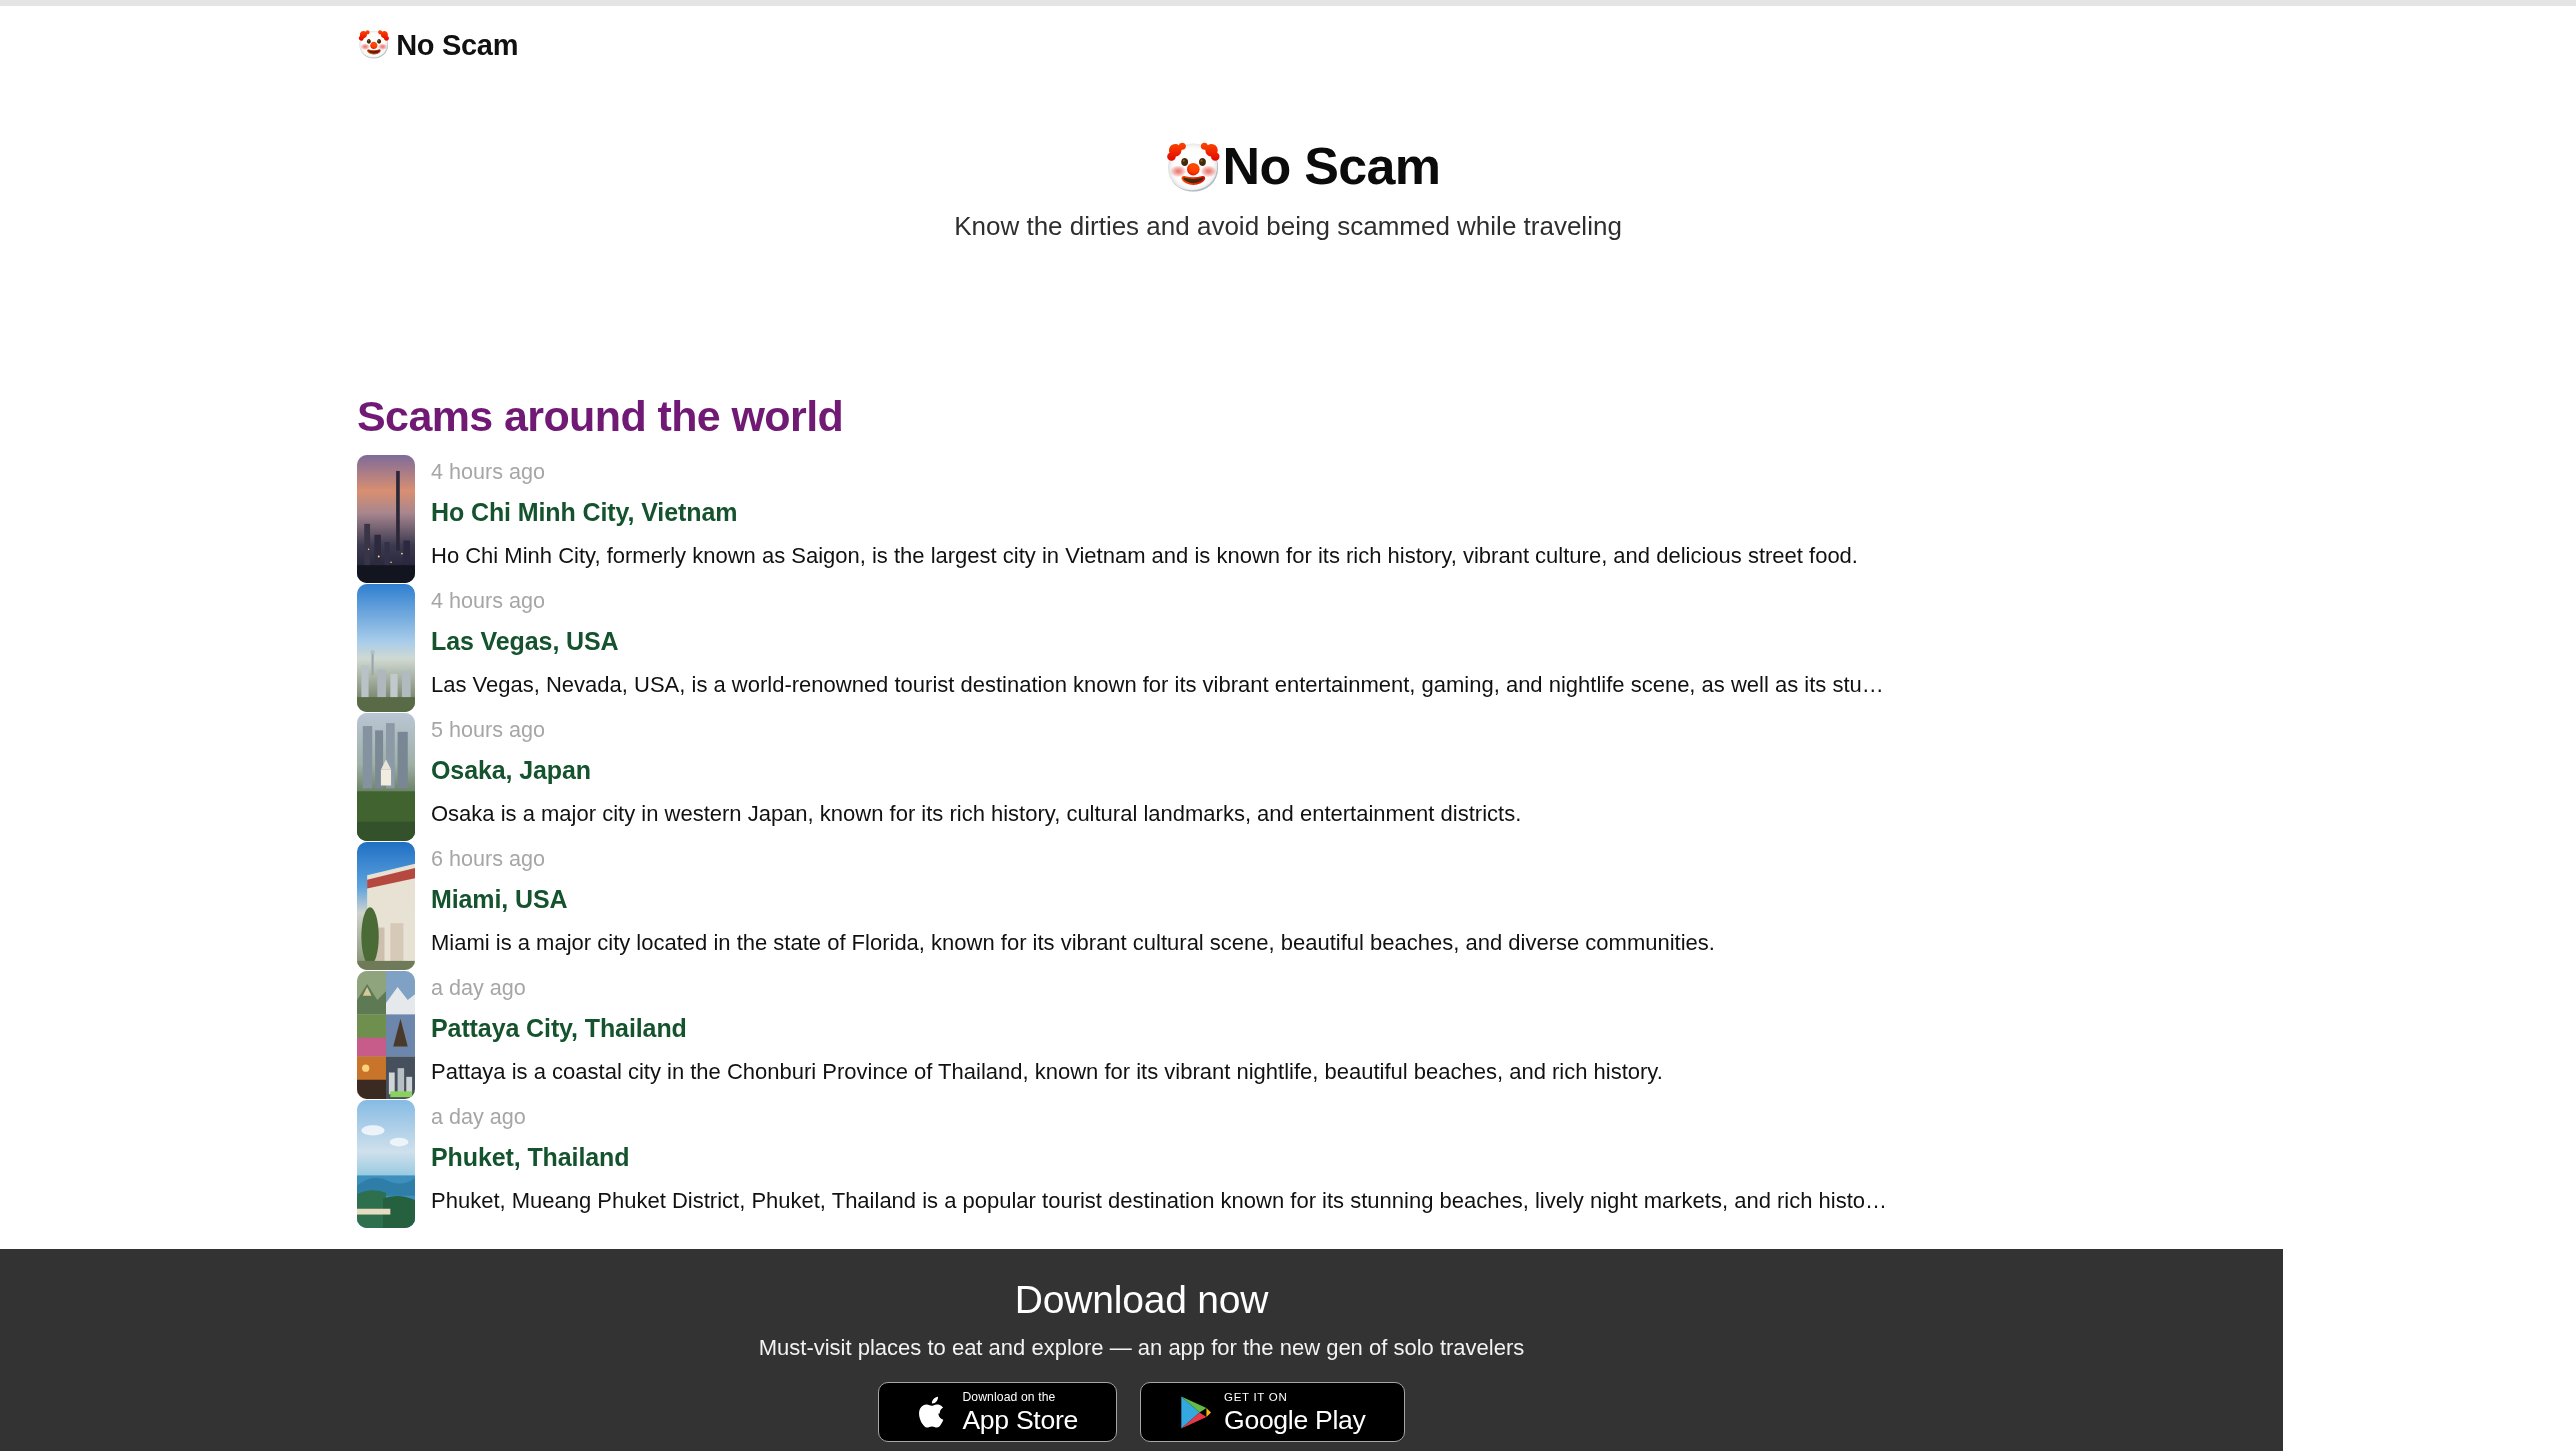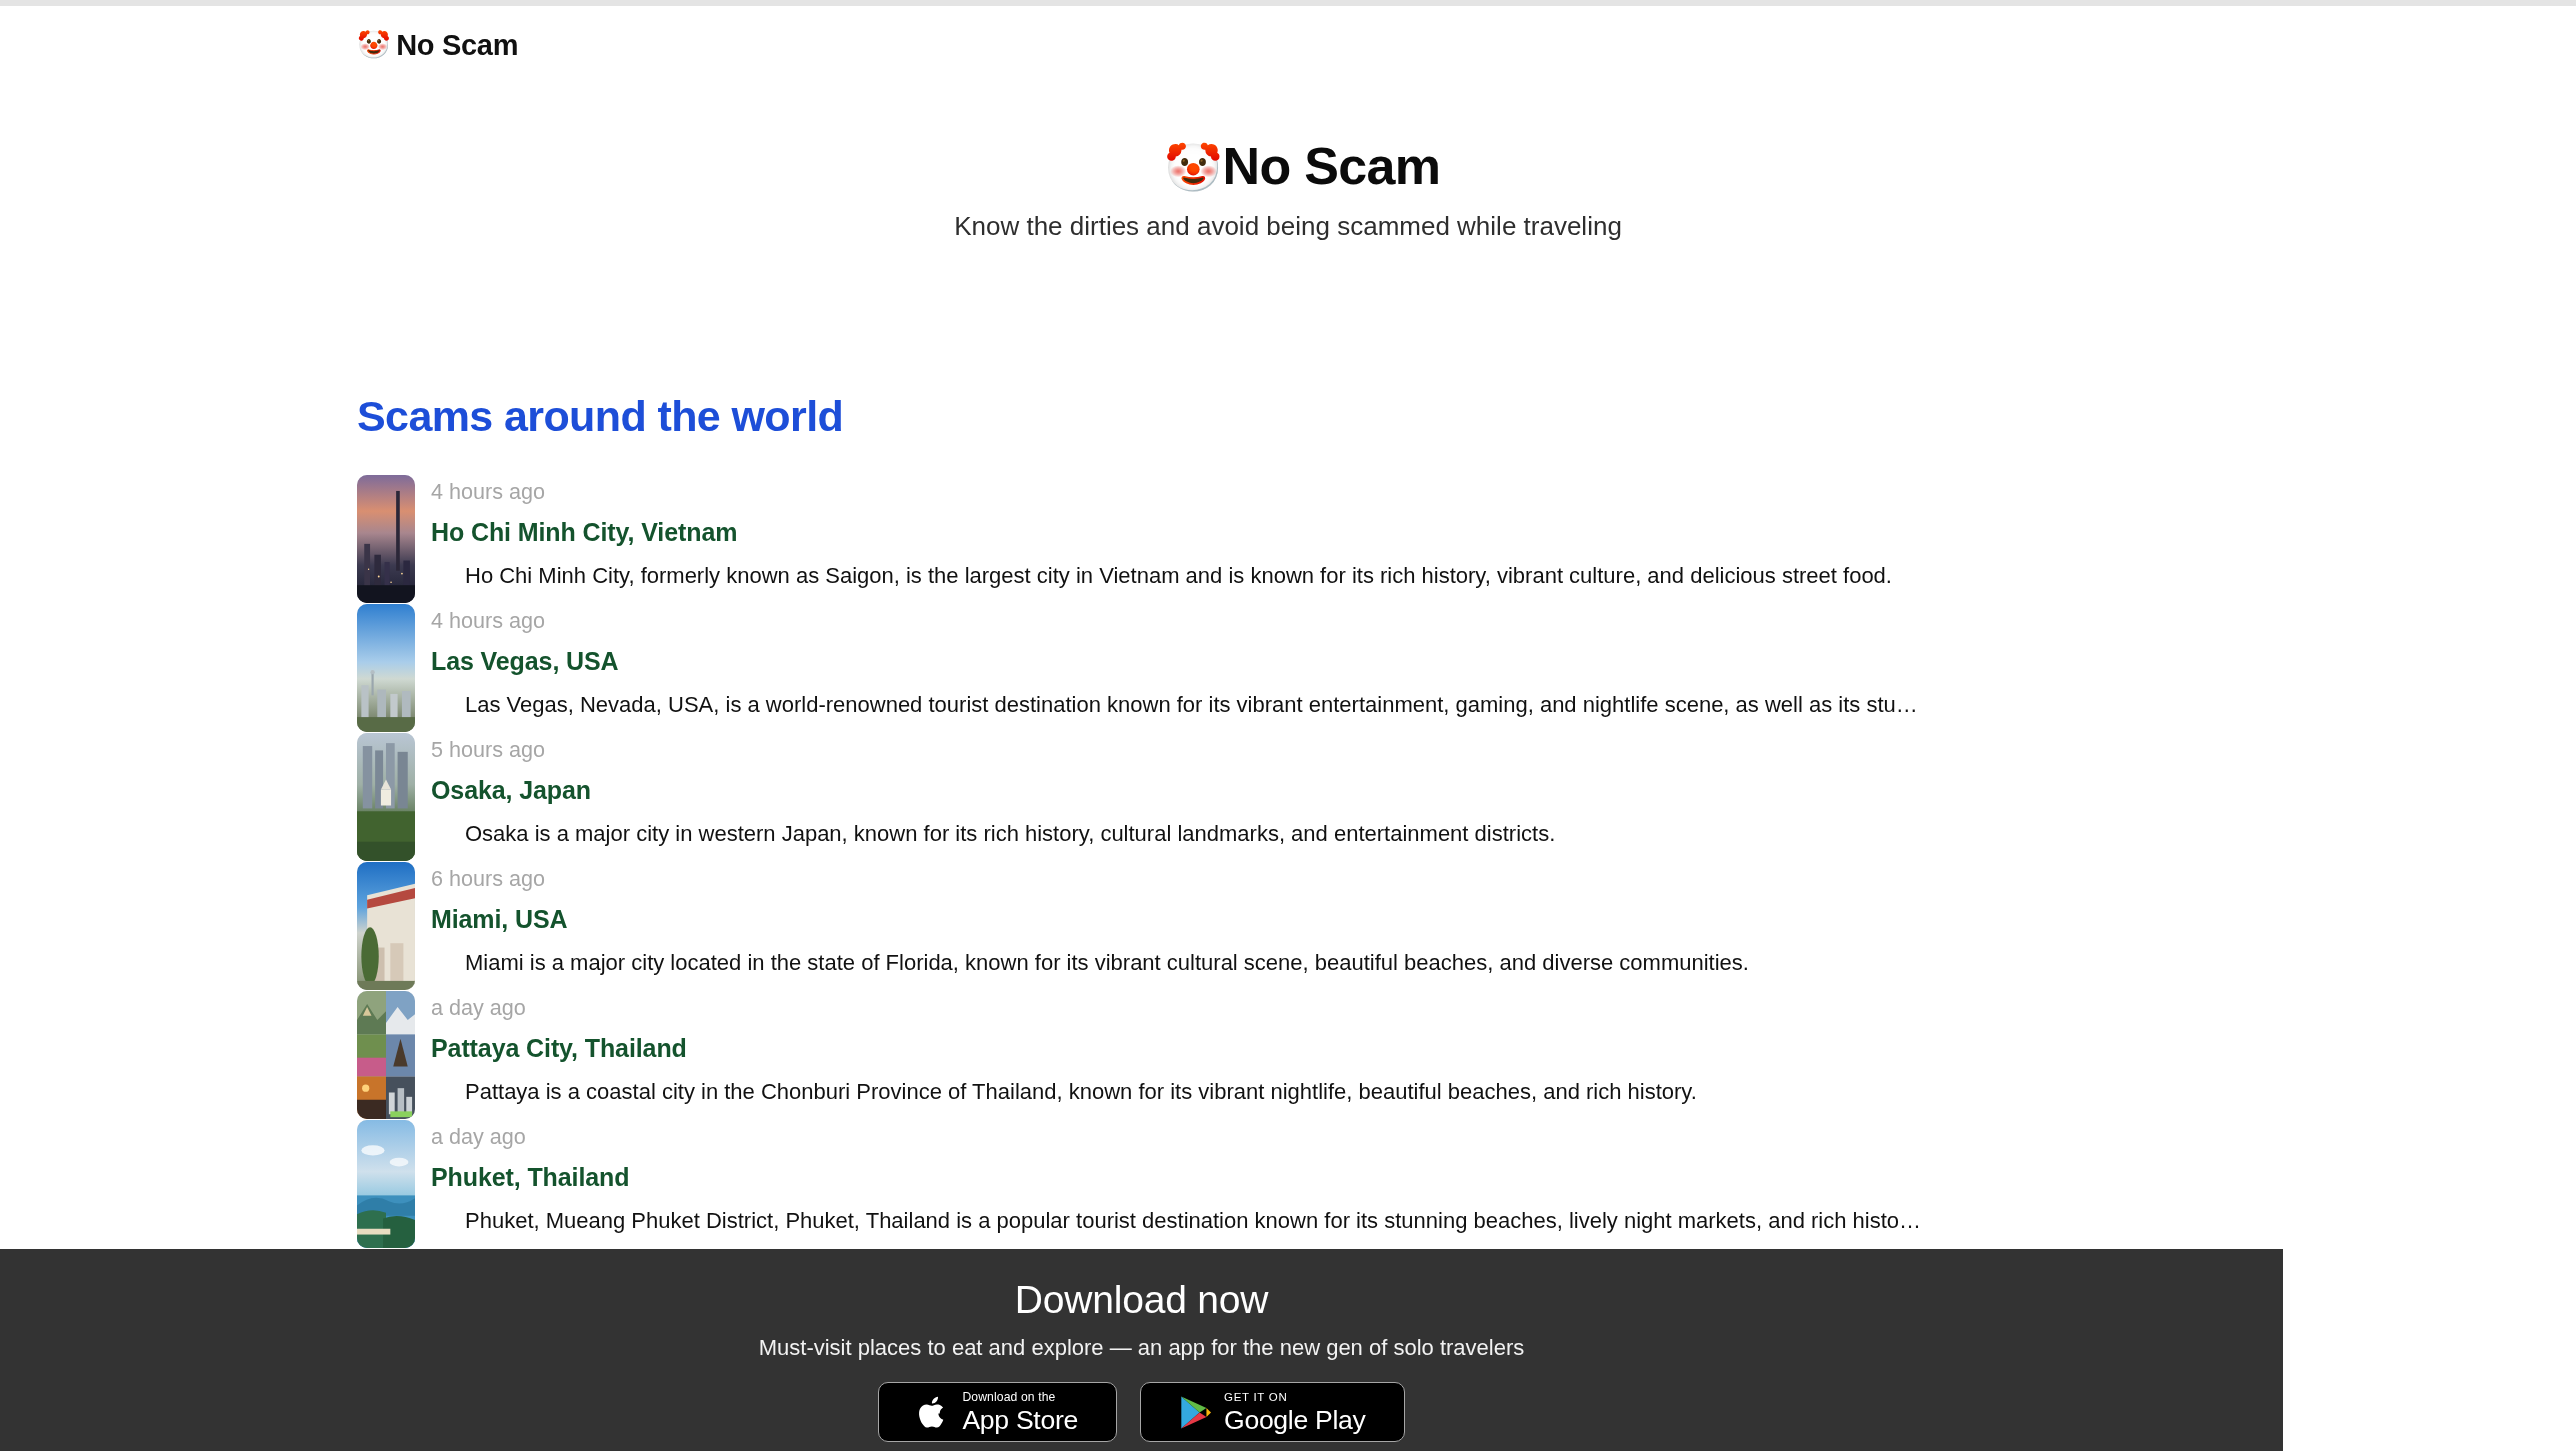--- a/index.html
+++ b/index.html
@@ -78,23 +78,23 @@
   
   .feed-section {
     position: absolute;
     top: 392px;
     left: 357px;
     width: 1898px;
   }
   .section-title {
     font-size: 43px;
     font-weight: 600;
-    color: #1d4ed8;
+    color: #701a75;
     letter-spacing: -0.6px;
-    margin-bottom: 34px;
+    margin-bottom: 14px;
   }
 
   .feed-list { display: block; }
   .feed-item {
     display: flex;
     align-items: flex-start;
     gap: 16px;
     height: 129px;
     cursor: pointer;
   }
@@ -126,21 +126,20 @@
     letter-spacing: -0.1px;
     line-height: 1.25;
   }
   .item-desc {
     margin-top: 14.4px;
     font-size: 22px;
     color: #111;
     line-height: 1.3;
     white-space: nowrap;
     overflow: hidden;
-    margin-left: 34px;
   }
 
   
   .footer {
     position: absolute;
     left: 0;
     top: 1249px;
     width: 2283px;
     height: 203px;
     background: #333333;

